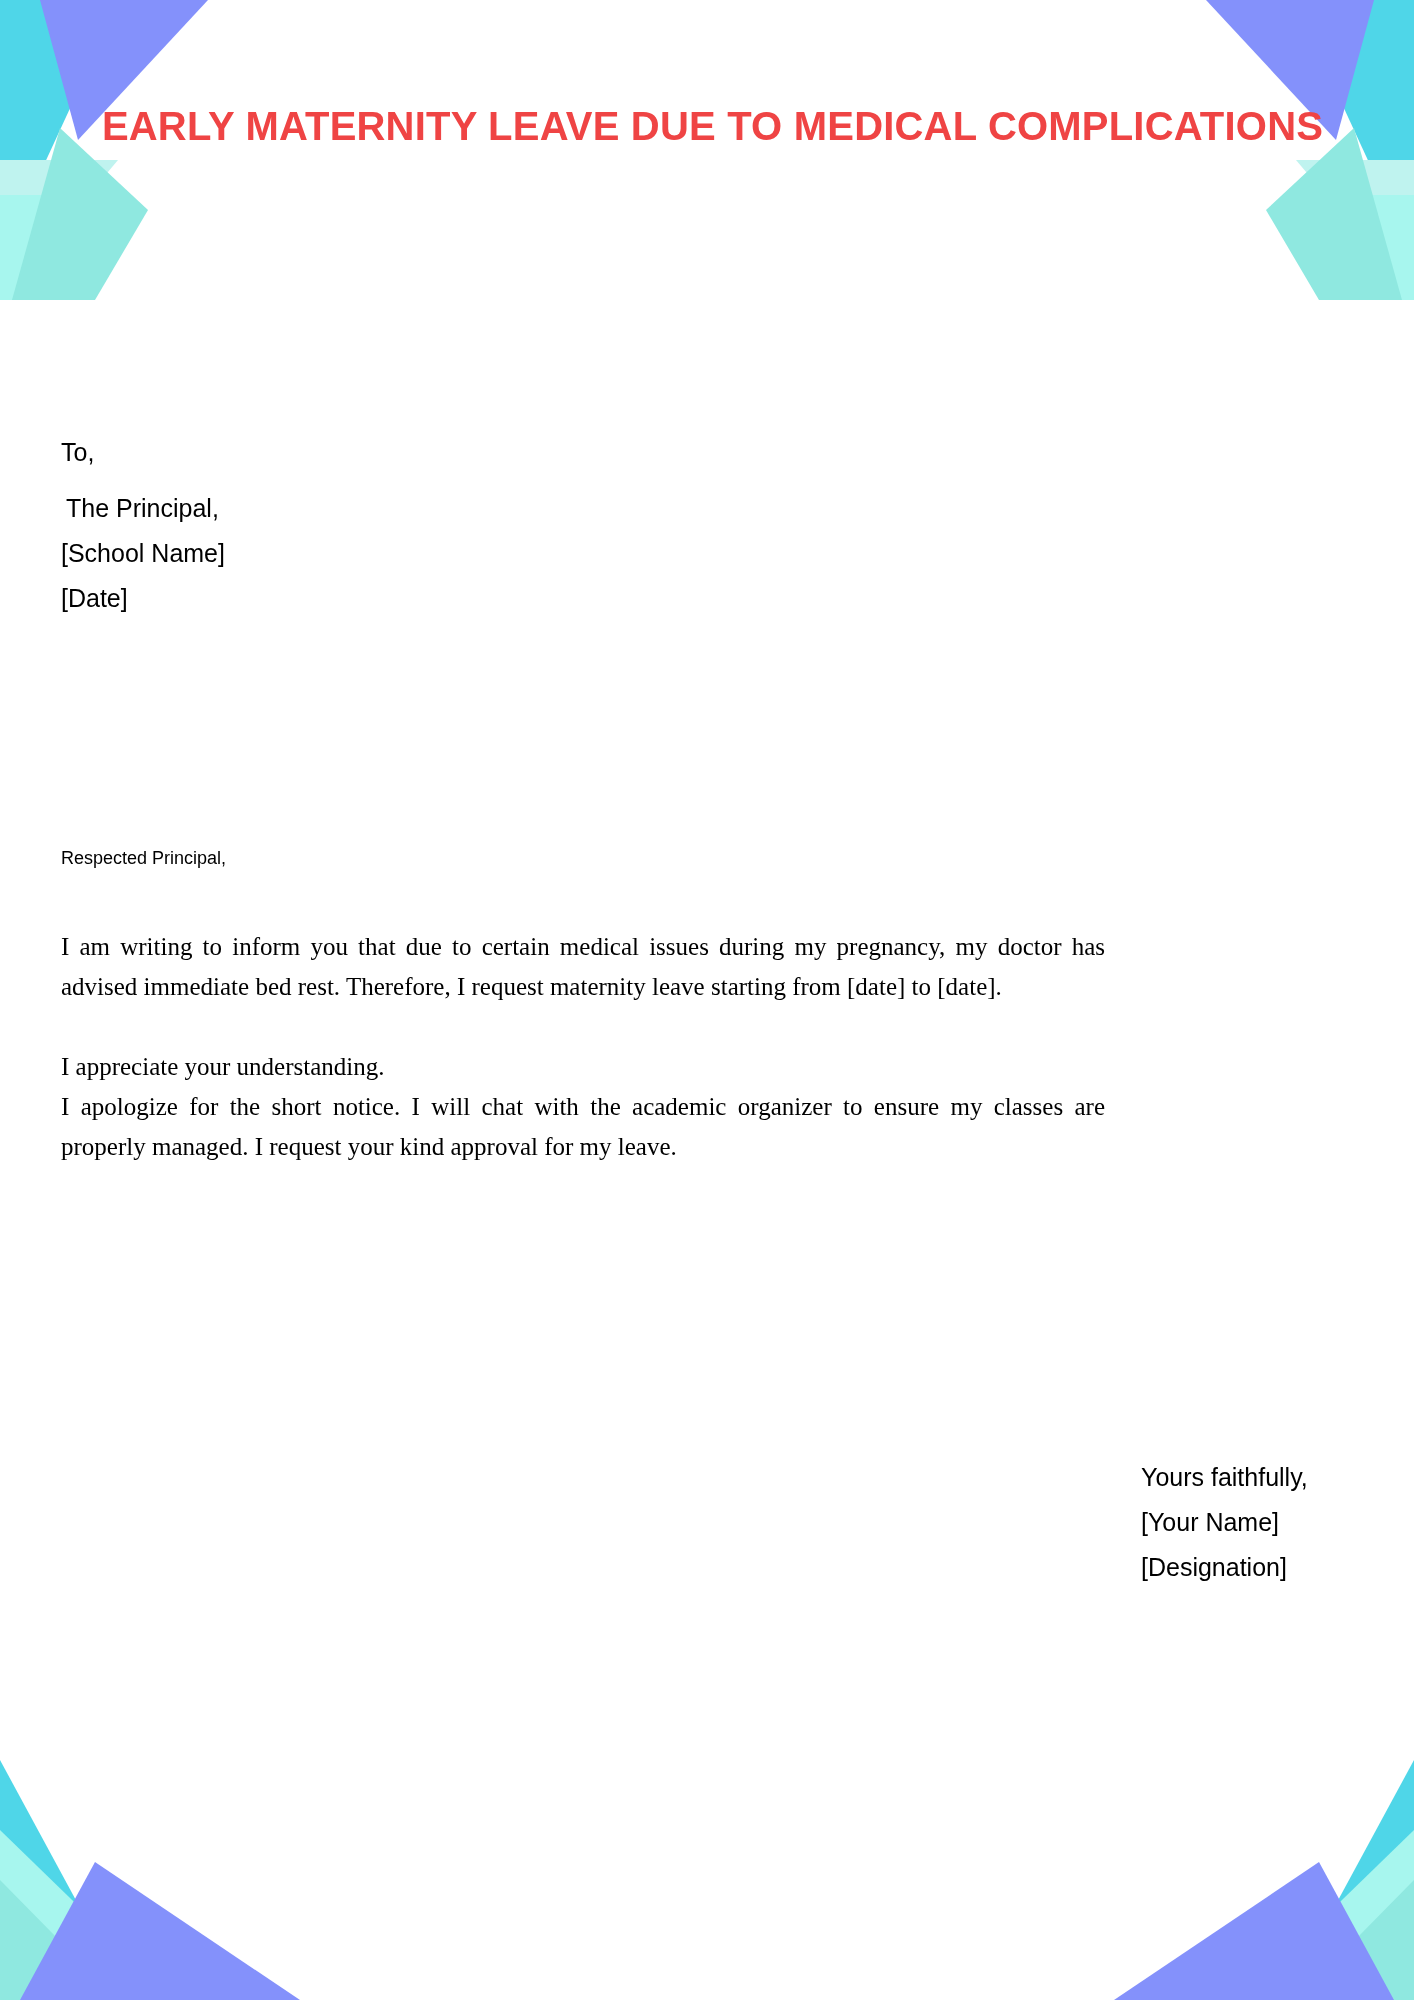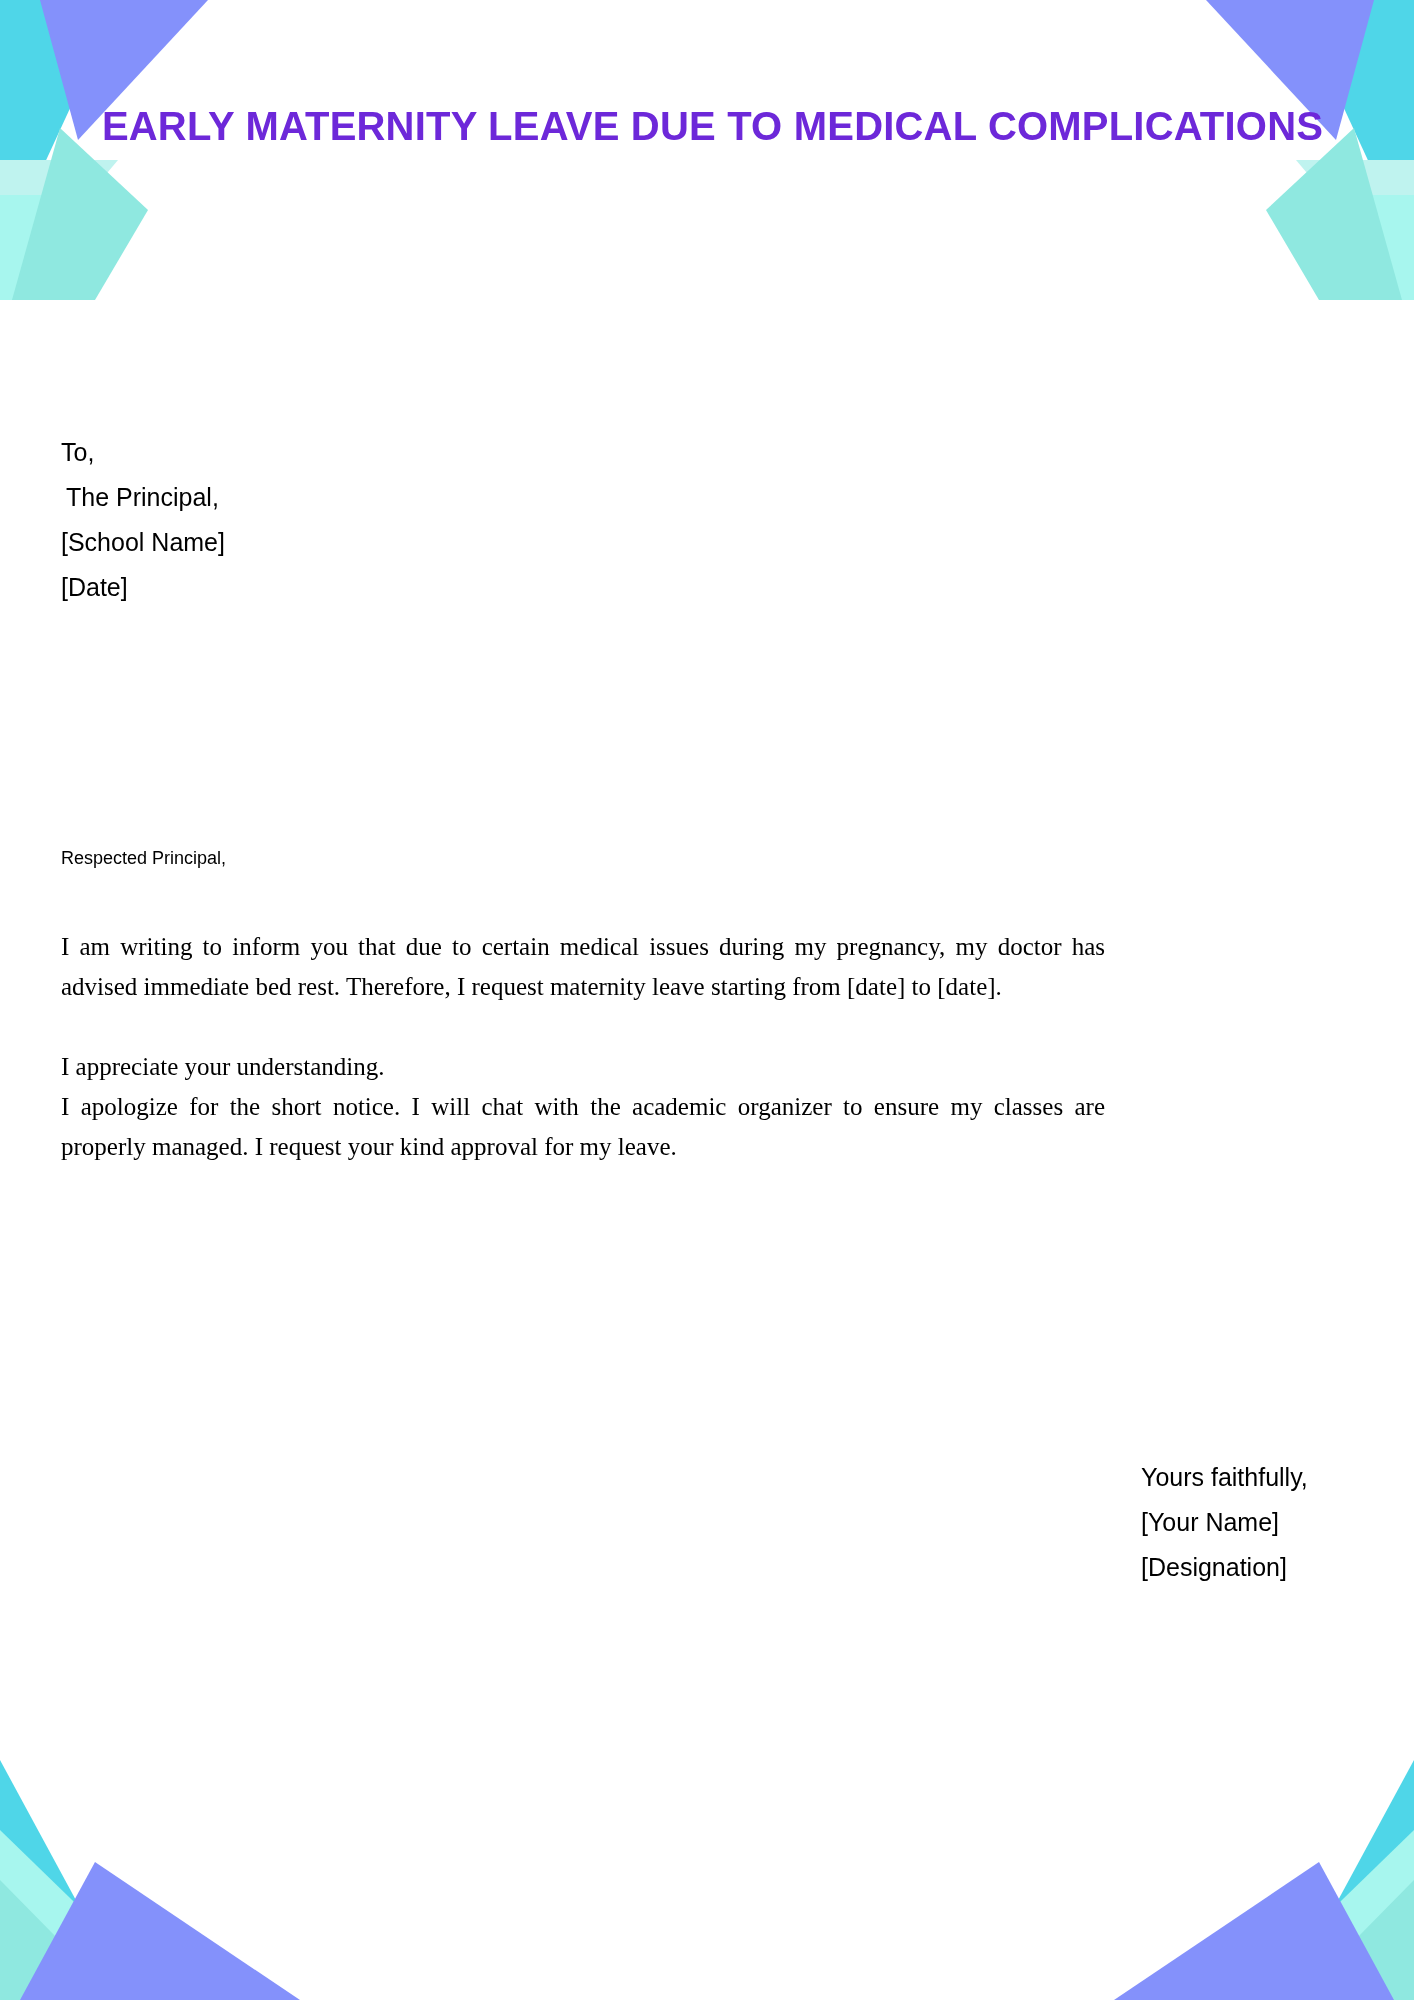--- a/index.html
+++ b/index.html
@@ -29,21 +29,21 @@
   
   .doc-title {
     position: absolute;
     left: 11px;
     right: 0;
     top: 104px;
     text-align: center;
     font-size: 40px;
     font-weight: bold;
     letter-spacing: 0.2px;
-    color: #6d28d9;
+    color: #ef4444;
     white-space: nowrap;
     line-height: 1.1;
   }
 
   
   .content {
     position: absolute;
     left: 61px;
     top: 0;
     width: 1344px;
@@ -56,20 +56,21 @@
     top: 430px;
     font-size: 25px;
     color: #000000;
     line-height: 45px;
   }
   .addr-line {
     white-space: nowrap;
   }
   .addr-line.indent {
     padding-left: 5px;
+    margin-top: 11px;
   }
 
   .subject-line {
     position: absolute;
     left: 0;
     top: 760px;
     font-size: 25px;
     color: #000000;
     white-space: nowrap;
   }

